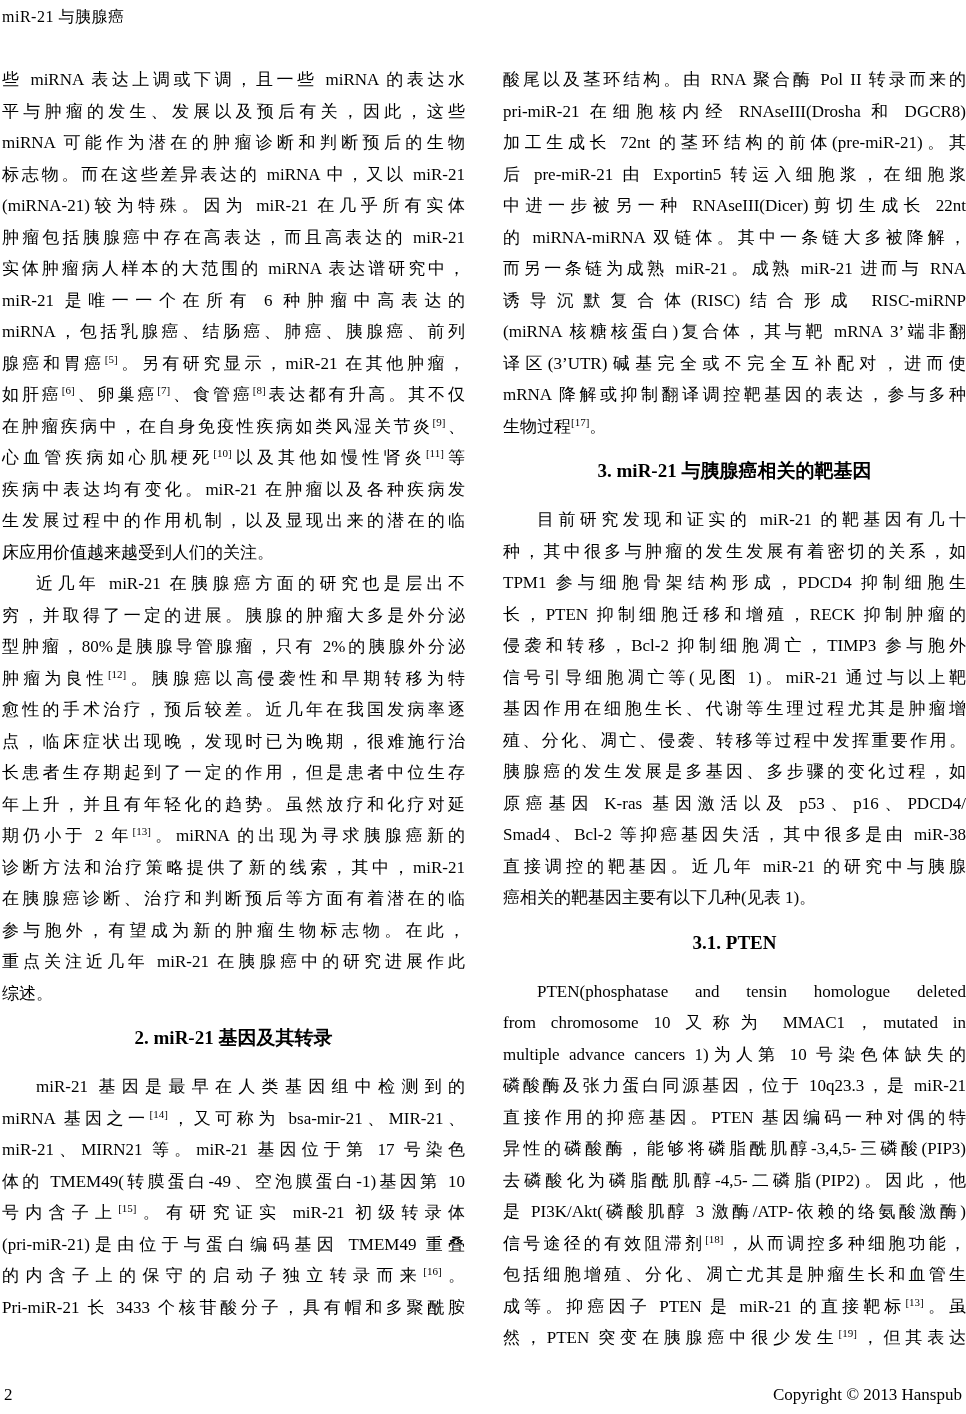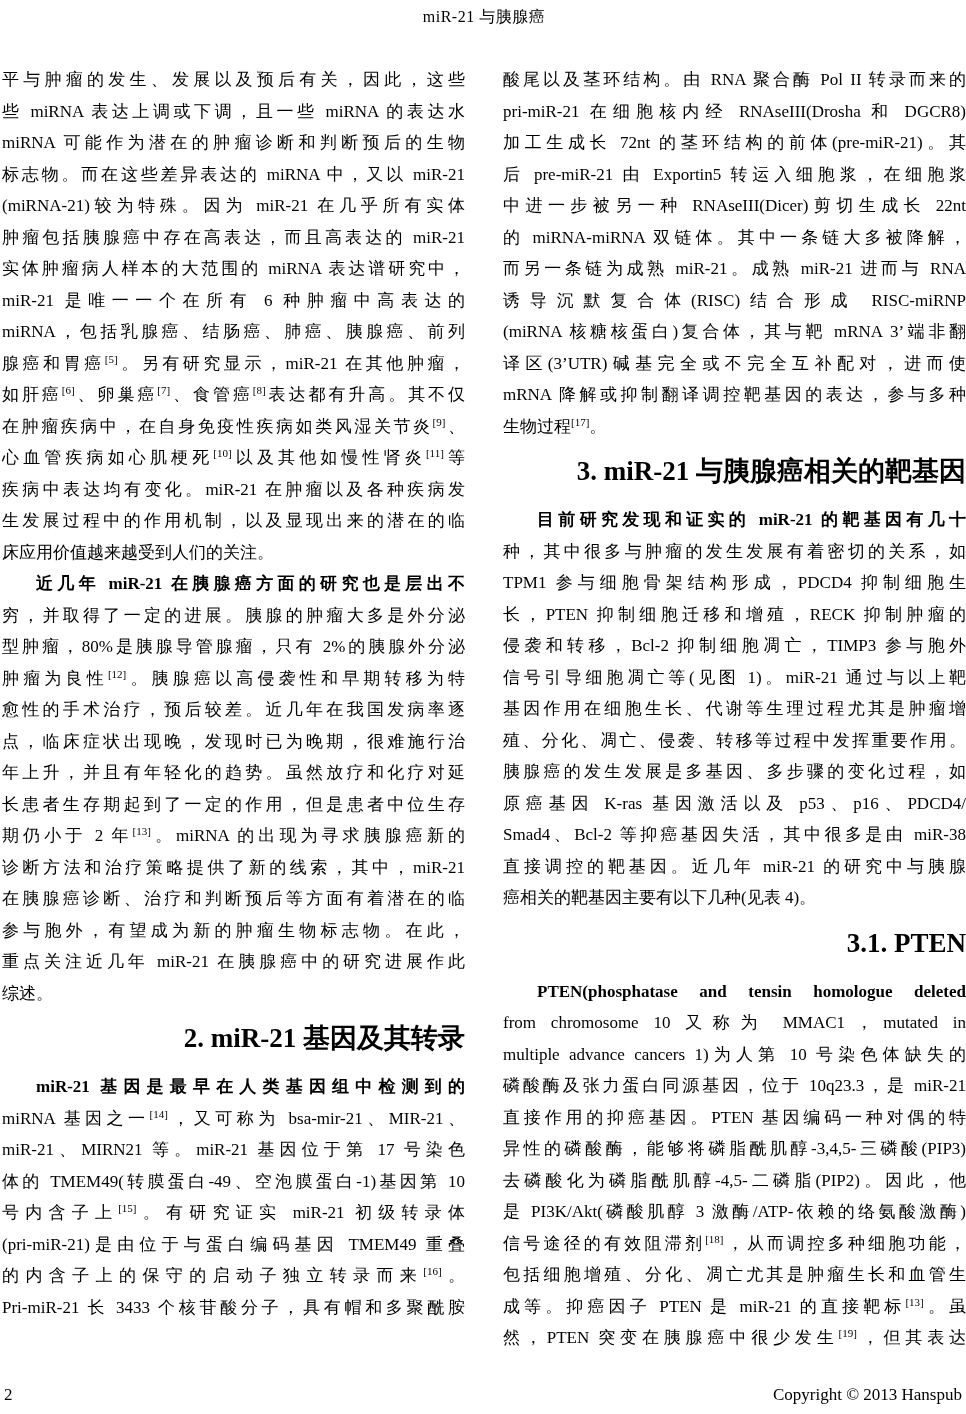--- a/index.html
+++ b/index.html
@@ -8,21 +8,21 @@
     width: 966px;
     height: 1414px;
     background: #ffffff;
     color: #000000;
     font-family: "Liberation Serif", "DejaVu Serif", serif;
     box-sizing: border-box;
     padding: 6px 0 0 2px;
     overflow: hidden;
   }
   .running-head {
-    text-align: center;
+    text-align: left;
     font-size: 16px;
     line-height: 22px;
     margin-bottom: 36px;
     letter-spacing: 0.5px;
   }
   .cols {
     display: flex;
     gap: 38px;
   }
   .col {
@@ -34,34 +34,34 @@
   .para { margin: 0; }
   .line {
     text-align: justify;
     text-align-last: justify;
     height: 31.5px;
     overflow: visible;
   }
   .line.end {
     text-align-last: left;
   }
-  .line.indent { text-indent: 34px; font-weight: bold; }
+  .line.indent { text-indent: 34px; }
   .line sup {
     font-size: 11px;
     line-height: 0;
     vertical-align: baseline;
     position: relative;
     top: -6px;
   }
   .heading {
     font-weight: bold;
-    font-size: 27px;
+    font-size: 19px;
     line-height: 34px;
     margin: 12px 0 16px 0;
-    text-align: right;
+    text-align: center;
   }
   .footer {
     position: absolute;
     left: 4px;
     right: 4px;
     bottom: 8px;
     display: flex;
     justify-content: space-between;
     align-items: baseline;
     font-size: 17px;
@@ -70,22 +70,22 @@
 </style>
 </head>
 <body>
 
 <div class="page">
   <div class="running-head">miR-21 与胰腺癌</div>
 
   <div class="cols">
     <div class="col" id="col-left">
         <div class="para">
+          <div class="line">些 miRNA 表达上调或下调，且一些 miRNA 的表达水</div>
           <div class="line">平与肿瘤的发生、发展以及预后有关，因此，这些</div>
-          <div class="line">些 miRNA 表达上调或下调，且一些 miRNA 的表达水</div>
           <div class="line">miRNA 可能作为潜在的肿瘤诊断和判断预后的生物</div>
           <div class="line">标志物。而在这些差异表达的 miRNA 中，又以 miR-21</div>
           <div class="line">(miRNA-21)较为特殊。因为 miR-21 在几乎所有实体</div>
           <div class="line">肿瘤包括胰腺癌中存在高表达，而且高表达的 miR-21</div>
           <div class="line">实体肿瘤病人样本的大范围的 miRNA 表达谱研究中，</div>
           <div class="line">miR-21 是唯一一个在所有 6 种肿瘤中高表达的</div>
           <div class="line">miRNA，包括乳腺癌、结肠癌、肺癌、胰腺癌、前列</div>
           <div class="line">腺癌和胃癌<sup>[5]</sup>。另有研究显示，miR-21 在其他肿瘤，</div>
           <div class="line">如肝癌<sup>[6]</sup>、卵巢癌<sup>[7]</sup>、食管癌<sup>[8]</sup>表达都有升高。其不仅</div>
           <div class="line">在肿瘤疾病中，在自身免疫性疾病如类风湿关节炎<sup>[9]</sup>、</div>
@@ -94,22 +94,22 @@
           <div class="line">生发展过程中的作用机制，以及显现出来的潜在的临</div>
           <div class="line end">床应用价值越来越受到人们的关注。</div>
         </div>
         <div class="para">
           <div class="line indent">近几年 miR-21 在胰腺癌方面的研究也是层出不</div>
           <div class="line">穷，并取得了一定的进展。胰腺的肿瘤大多是外分泌</div>
           <div class="line">型肿瘤，80%是胰腺导管腺瘤，只有 2%的胰腺外分泌</div>
           <div class="line">肿瘤为良性<sup>[12]</sup>。胰腺癌以高侵袭性和早期转移为特</div>
           <div class="line">愈性的手术治疗，预后较差。近几年在我国发病率逐</div>
           <div class="line">点，临床症状出现晚，发现时已为晚期，很难施行治</div>
+          <div class="line">长患者生存期起到了一定的作用，但是患者中位生存</div>
           <div class="line">年上升，并且有年轻化的趋势。虽然放疗和化疗对延</div>
-          <div class="line">长患者生存期起到了一定的作用，但是患者中位生存</div>
           <div class="line">期仍小于 2 年<sup>[13]</sup>。miRNA 的出现为寻求胰腺癌新的</div>
           <div class="line">诊断方法和治疗策略提供了新的线索，其中，miR-21</div>
           <div class="line">在胰腺癌诊断、治疗和判断预后等方面有着潜在的临</div>
           <div class="line">参与胞外，有望成为新的肿瘤生物标志物。在此，</div>
           <div class="line">重点关注近几年 miR-21 在胰腺癌中的研究进展作此</div>
           <div class="line end">综述。</div>
         </div>
         <div class="heading">2. miR-21 基因及其转录</div>
         <div class="para">
           <div class="line indent">miR-21 基因是最早在人类基因组中检测到的</div>
@@ -144,21 +144,21 @@
           <div class="line">TPM1 参与细胞骨架结构形成，PDCD4 抑制细胞生</div>
           <div class="line">长，PTEN 抑制细胞迁移和增殖，RECK 抑制肿瘤的</div>
           <div class="line">侵袭和转移，Bcl-2 抑制细胞凋亡，TIMP3 参与胞外</div>
           <div class="line">信号引导细胞凋亡等(见图 1)。miR-21 通过与以上靶</div>
           <div class="line">基因作用在细胞生长、代谢等生理过程尤其是肿瘤增</div>
           <div class="line">殖、分化、凋亡、侵袭、转移等过程中发挥重要作用。</div>
           <div class="line">胰腺癌的发生发展是多基因、多步骤的变化过程，如</div>
           <div class="line">原癌基因 K-ras 基因激活以及 p53、p16、PDCD4/</div>
           <div class="line">Smad4、Bcl-2 等抑癌基因失活，其中很多是由 miR-38</div>
           <div class="line">直接调控的靶基因。近几年 miR-21 的研究中与胰腺</div>
-          <div class="line end">癌相关的靶基因主要有以下几种(见表 4)。</div>
+          <div class="line end">癌相关的靶基因主要有以下几种(见表 1)。</div>
         </div>
         <div class="heading">3.1. PTEN</div>
         <div class="para">
           <div class="line indent">PTEN(phosphatase and tensin homologue deleted</div>
           <div class="line">from chromosome 10 又称为 MMAC1，mutated in</div>
           <div class="line">multiple advance cancers 1)为人第 10 号染色体缺失的</div>
           <div class="line">磷酸酶及张力蛋白同源基因，位于 10q23.3，是 miR-21</div>
           <div class="line">直接作用的抑癌基因。PTEN 基因编码一种对偶的特</div>
           <div class="line">异性的磷酸酶，能够将磷脂酰肌醇-3,4,5-三磷酸(PIP3)</div>
           <div class="line">去磷酸化为磷脂酰肌醇-4,5-二磷脂(PIP2)。因此，他</div>

